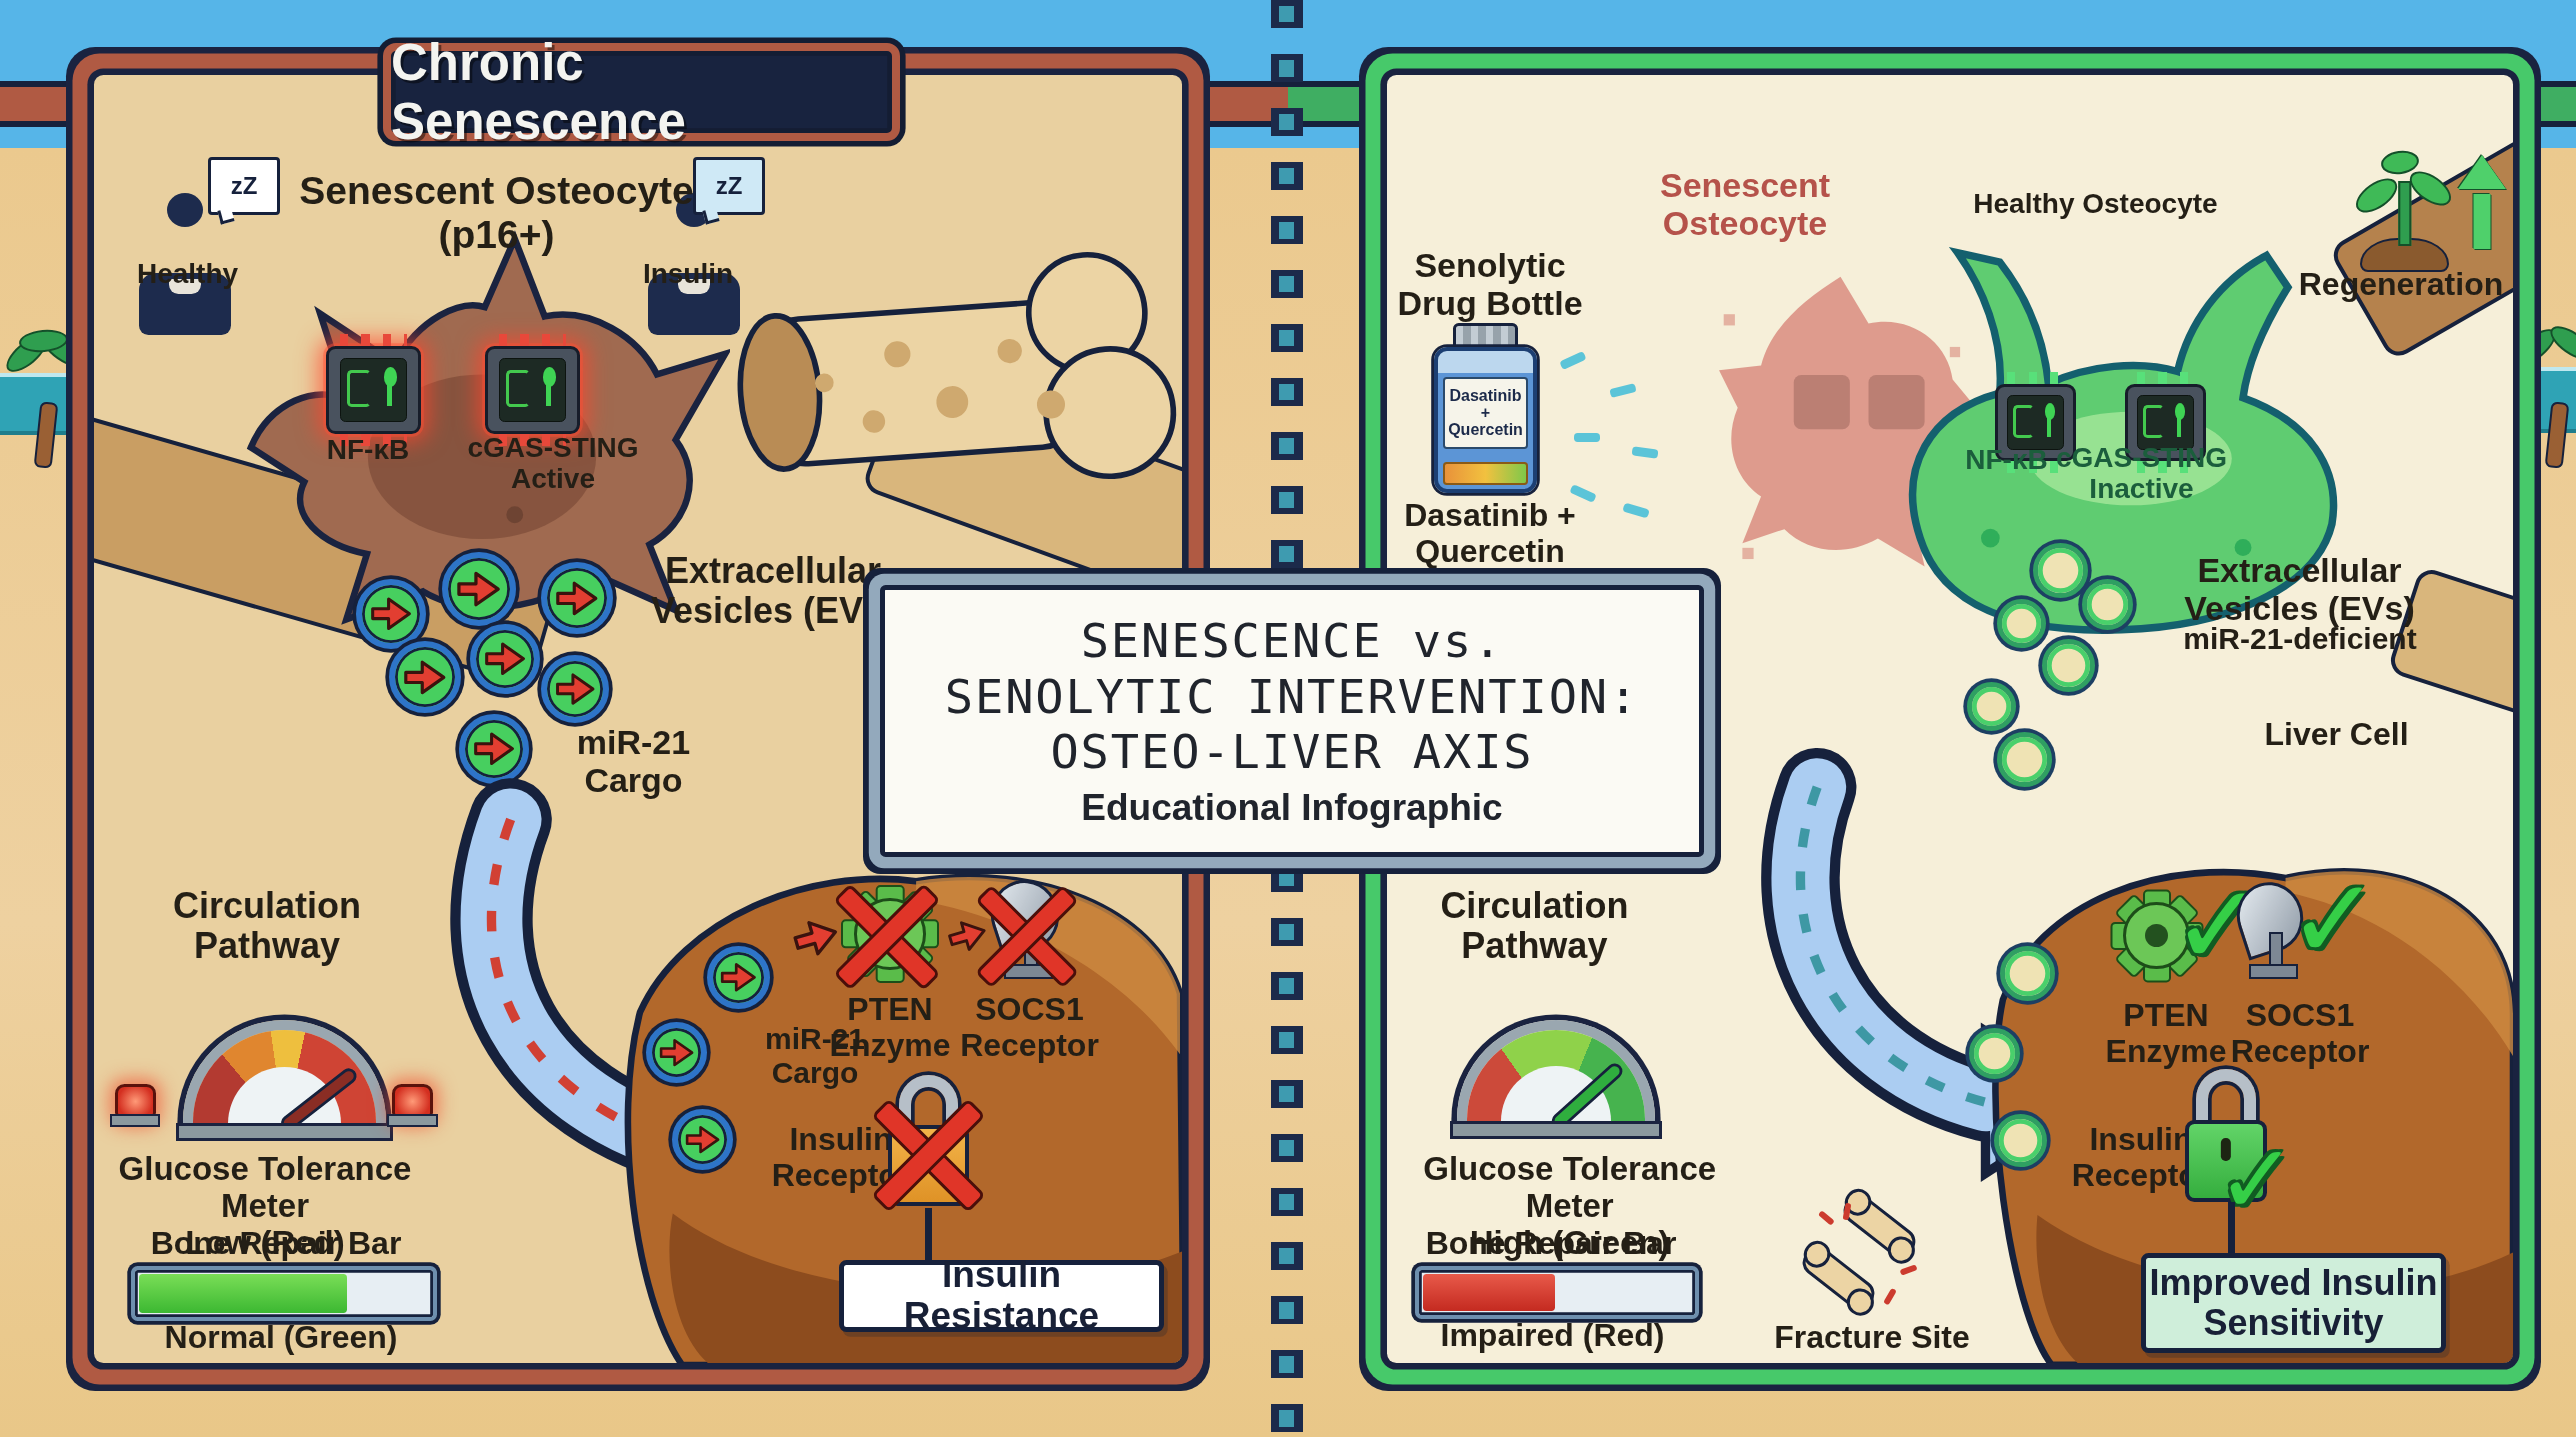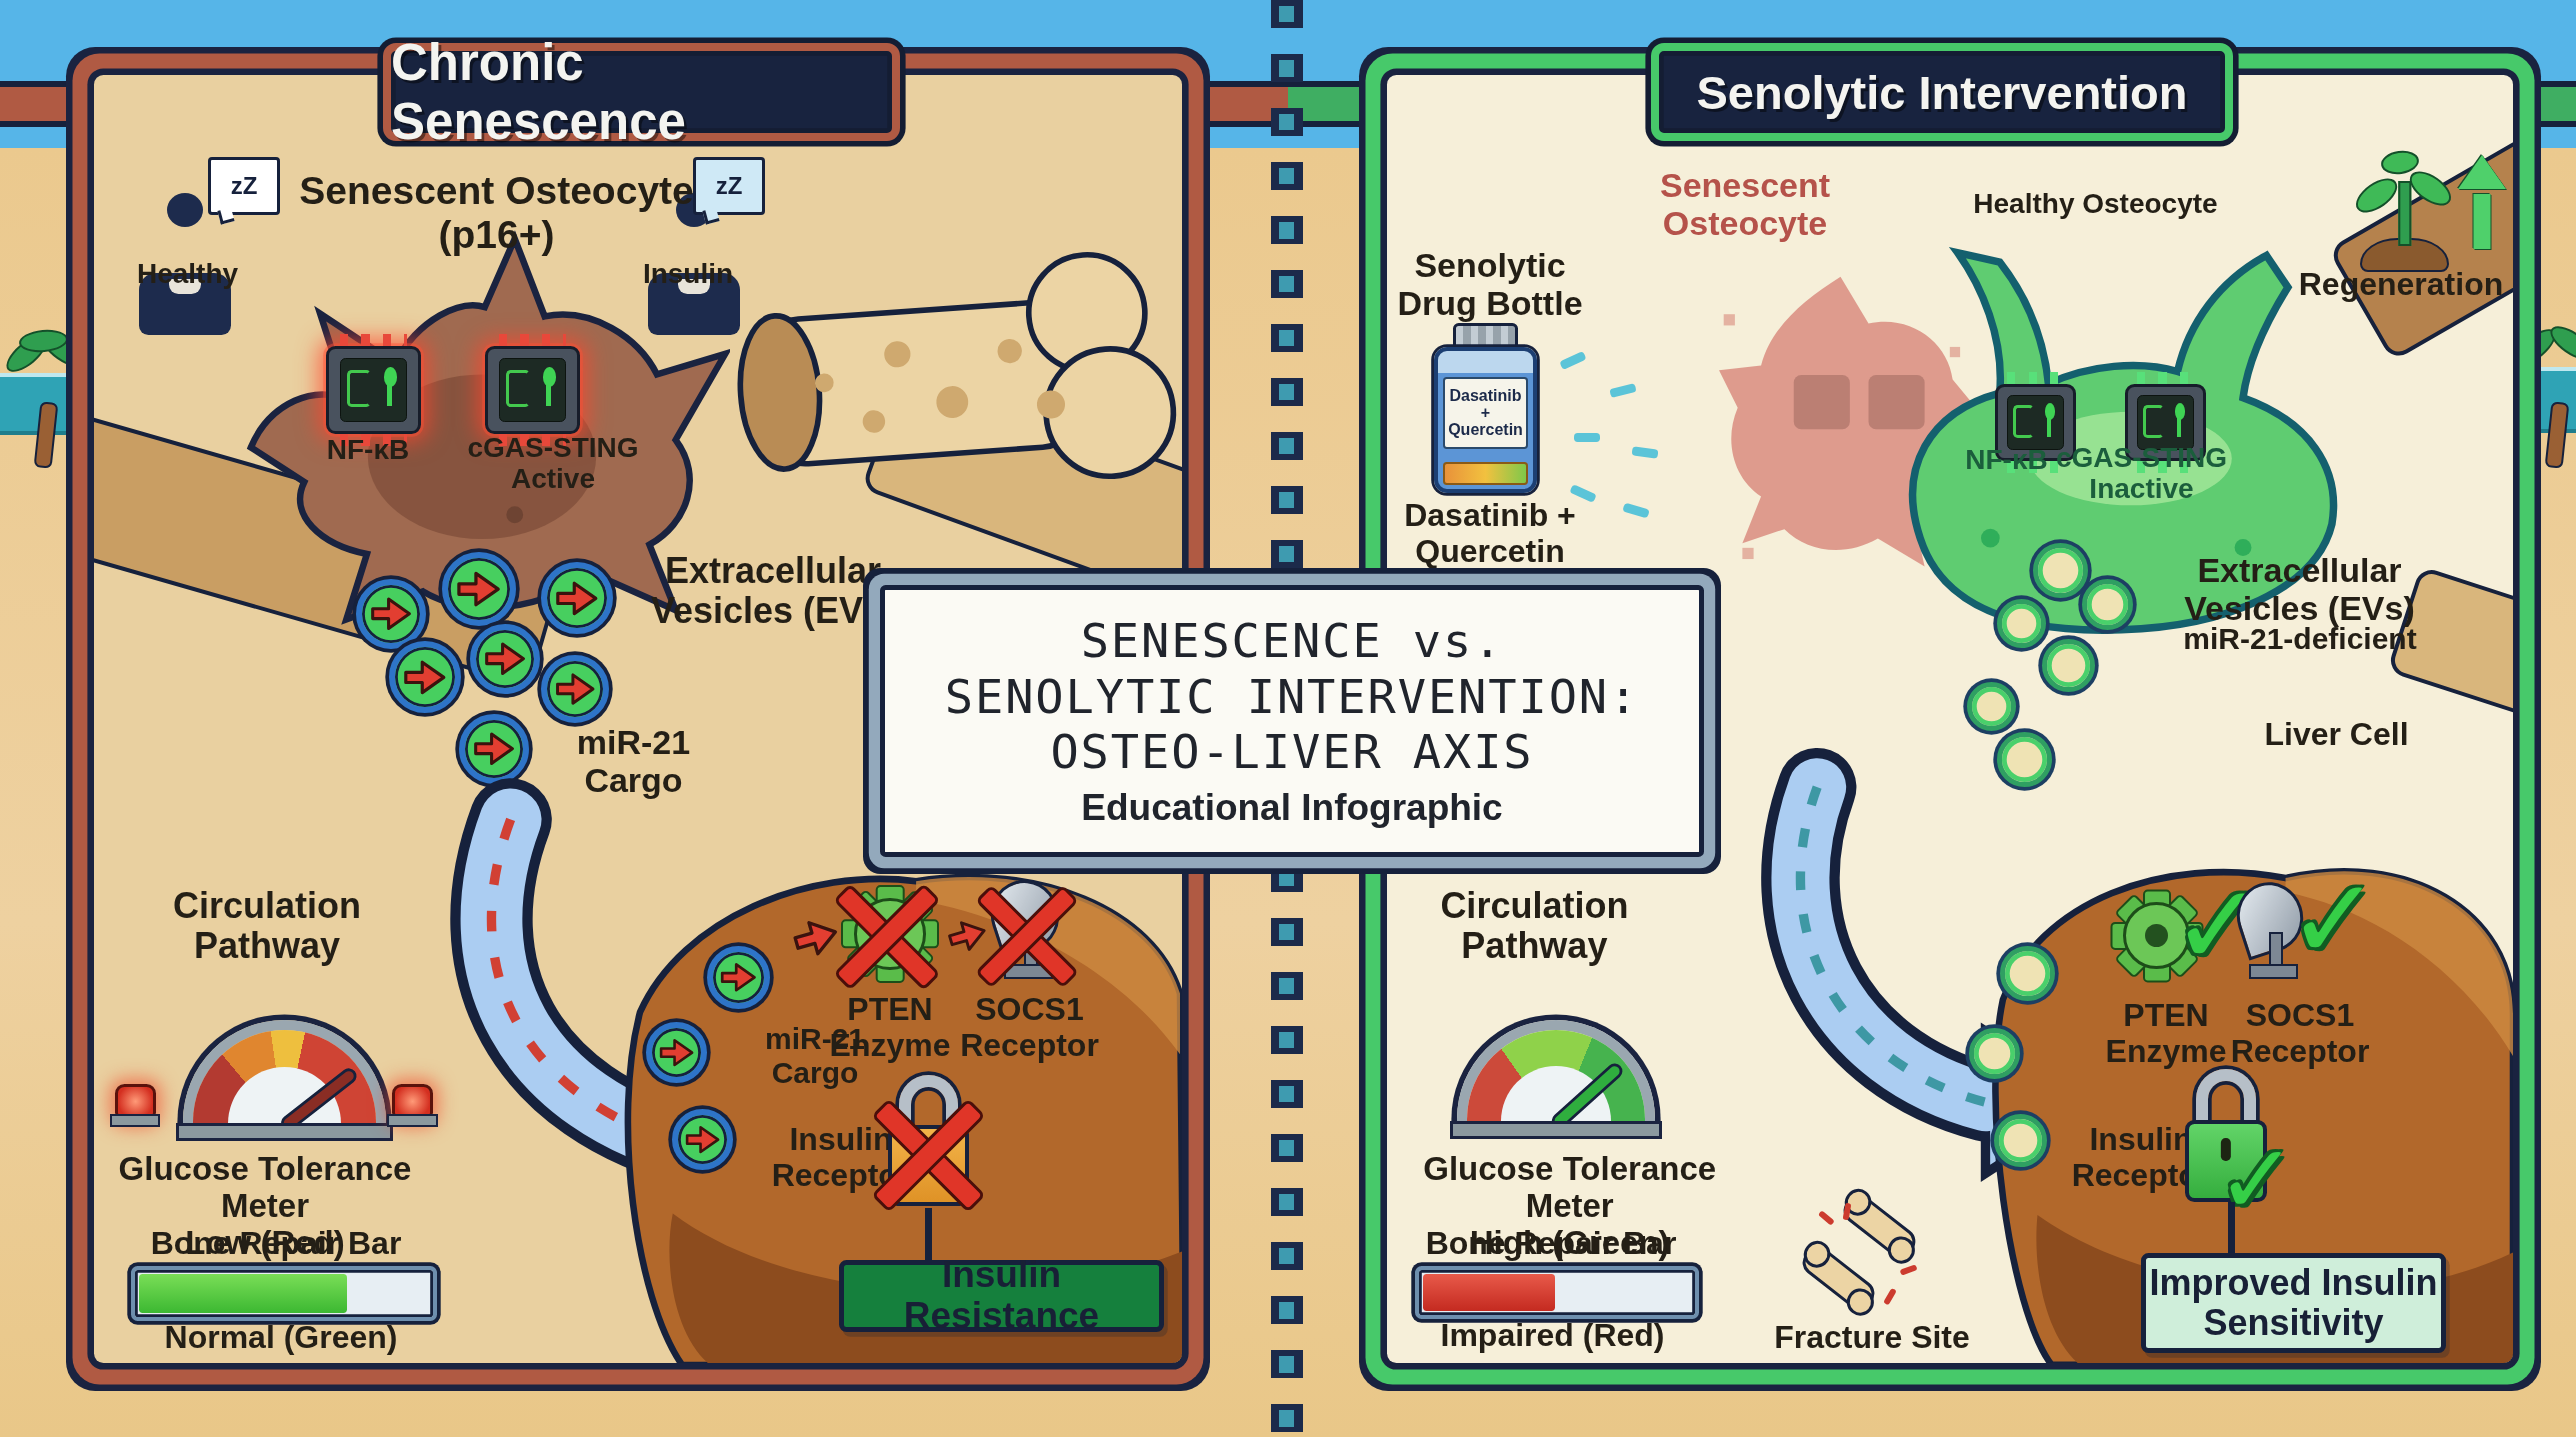--- a/index.html
+++ b/index.html
@@ -351,21 +351,21 @@
     <div class="lock" style="left:794px;top:1000px;width:81px;height:131px;">
       <div class="shackle"></div>
         <div class="body yellow"></div>
         <div class="kh"></div>
     </div>
     <div class="xmark" style="left:775px;top:1022px;width:118px;height:112px;">
         <i></i>
         <i></i>
       </div>
     <div class="vline" style="left:831px;top:1133px;height:54px;"></div>
-    <div class="obox" style="left:745px;top:1185px;width:315px;height:62px;background:#15803d;font-size:37px;">Insulin Resistance</div>
+    <div class="obox" style="left:745px;top:1185px;width:315px;height:62px;background:#ffffff;font-size:37px;">Insulin Resistance</div>
   </section>
 
   <section class="panel p-right">
 
     <div class="band" style="left:955px;top:98px;width:262px;height:122px;background:#b5824d;transform:rotate(-30deg);"></div>
     <div class="band" style="left:1011px;top:524px;width:225px;height:103px;background:#d9b67c;transform:rotate(18deg);"></div>
 
     <div class="lbl" style="left:0;top:171px;width:206px;font-size:34px;">Senolytic
 Drug Bottle</div>
     <div class="lbl" style="left:262px;top:84px;width:192px;font-size:34px;color:#b5524a;margin-top:7px;">Senescent
@@ -522,23 +522,20 @@
     </div>
     <div class="check" style="left:829px;top:1056px;font-size:97px;">✓</div>
     <div class="vline" style="left:841px;top:1127px;height:52px;"></div>
     <div class="obox" style="left:754px;top:1178px;width:295px;height:90px;background:#cfeeda;font-size:36px;">Improved Insulin
 Sensitivity</div>
   </section>
 
   <div class="plaque pl-left">
       <span>Chronic Senescence</span>
     </div>
-  <div class="plaque pl-right">
-      <span>Senolytic Intervention</span>
-    </div>
 
   <div class="centerbox">
     <div class="cb-title">SENESCENCE vs.
 SENOLYTIC INTERVENTION:
 OSTEO-LIVER AXIS</div>
     <div class="cb-sub">Educational Infographic</div>
   </div>
 
 </div>
 

